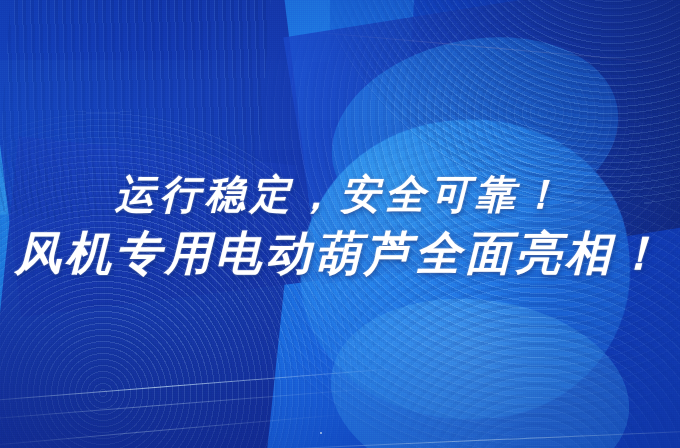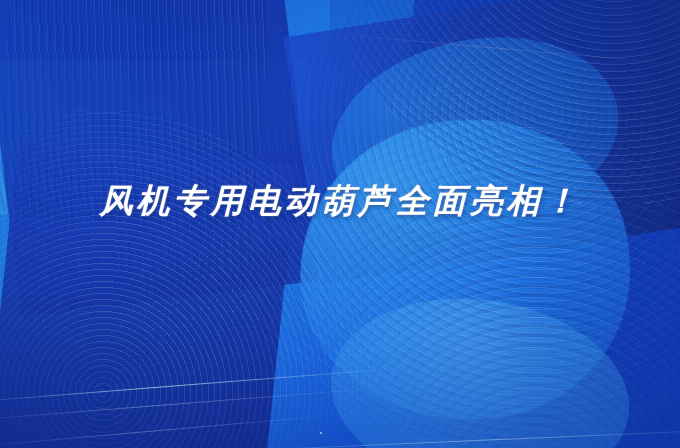--- a/index.html
+++ b/index.html
@@ -249,21 +249,21 @@
       0 0 2px rgba(255,255,255,.55),
       1px 2px 5px rgba(6,34,110,.55),
       0 1px 1px rgba(10,40,120,.45);
   }
   .line-1 {
     font-size: 40px;
     letter-spacing: 5px;
     line-height: 52px;
   }
   .line-2 {
-    font-size: 33px;
+    font-size: 46px;
     letter-spacing: 4px;
     line-height: 62px;
     margin-top: 2px;
   }
 </style>
 </head>
 <body>
 
 <div id="banner">
 
@@ -300,16 +300,17 @@
     <div class="streak streak-3"></div>
     <div class="streak streak-4"></div>
     <div class="streak streak-5"></div>
     <div class="dot-speck"></div>
   </div>
 
   <div class="layer grain"></div>
   <div class="layer vignette"></div>
 
   <div class="headline">
+    <div class="line line-1">运行稳定，安全可靠！</div>
     <div class="line line-2">风机专用电动葫芦全面亮相！</div>
   </div>
 
 </div>
 
 </body></html>

